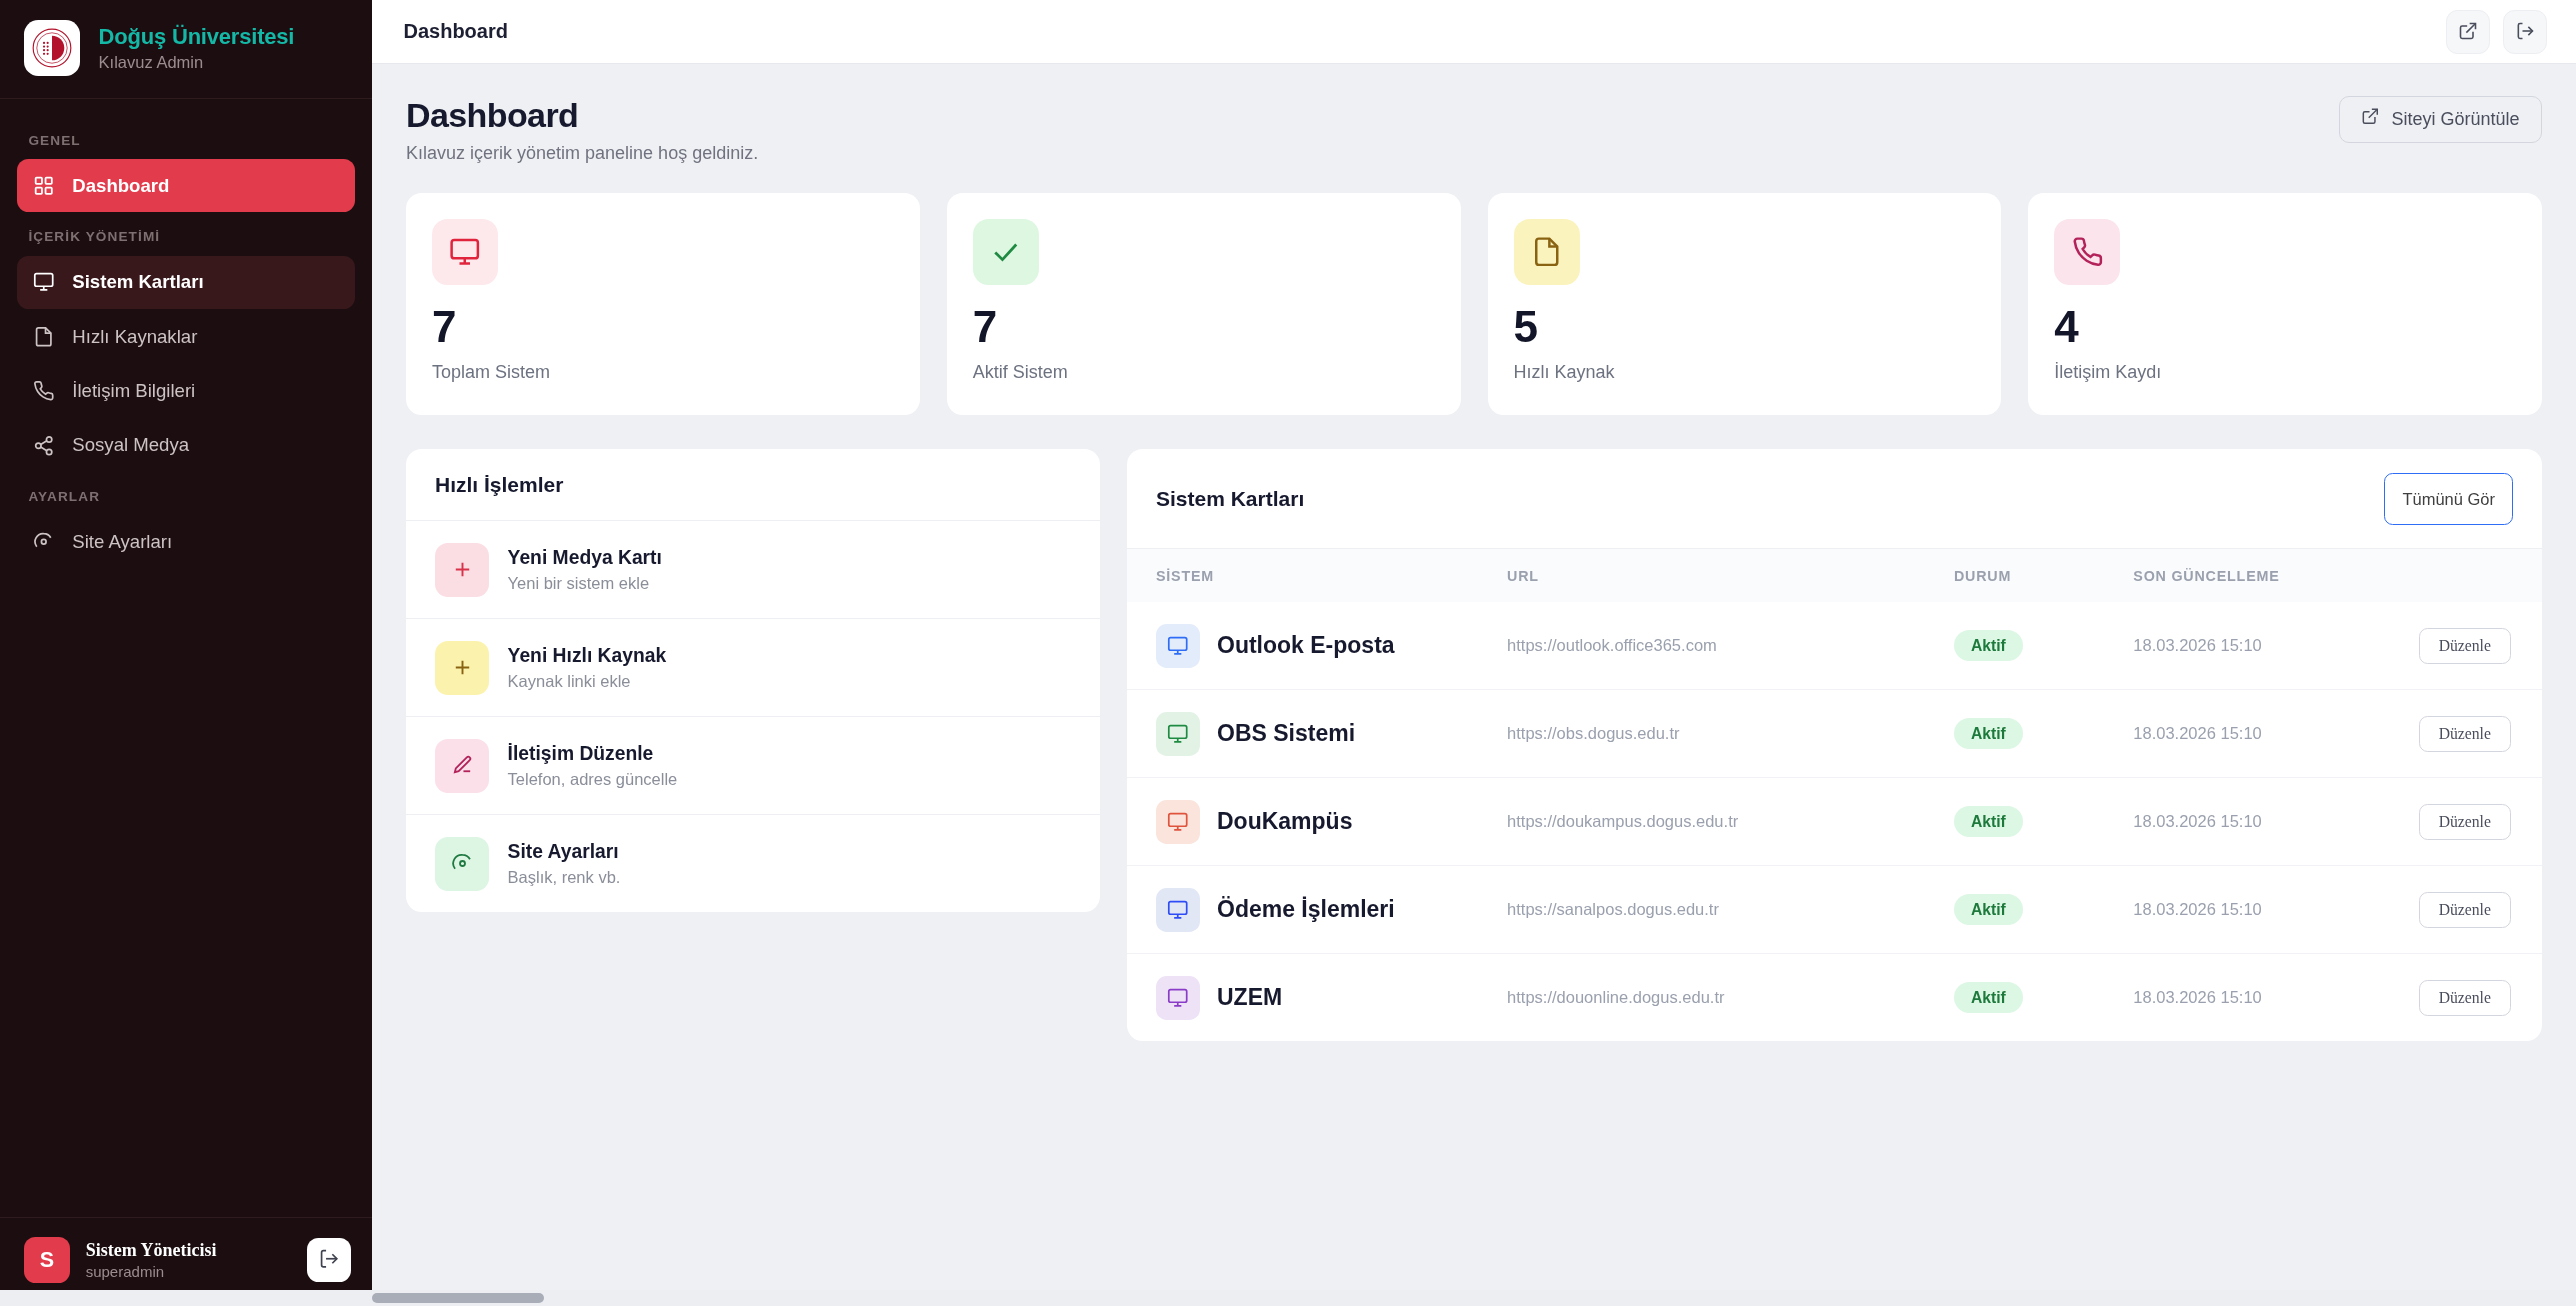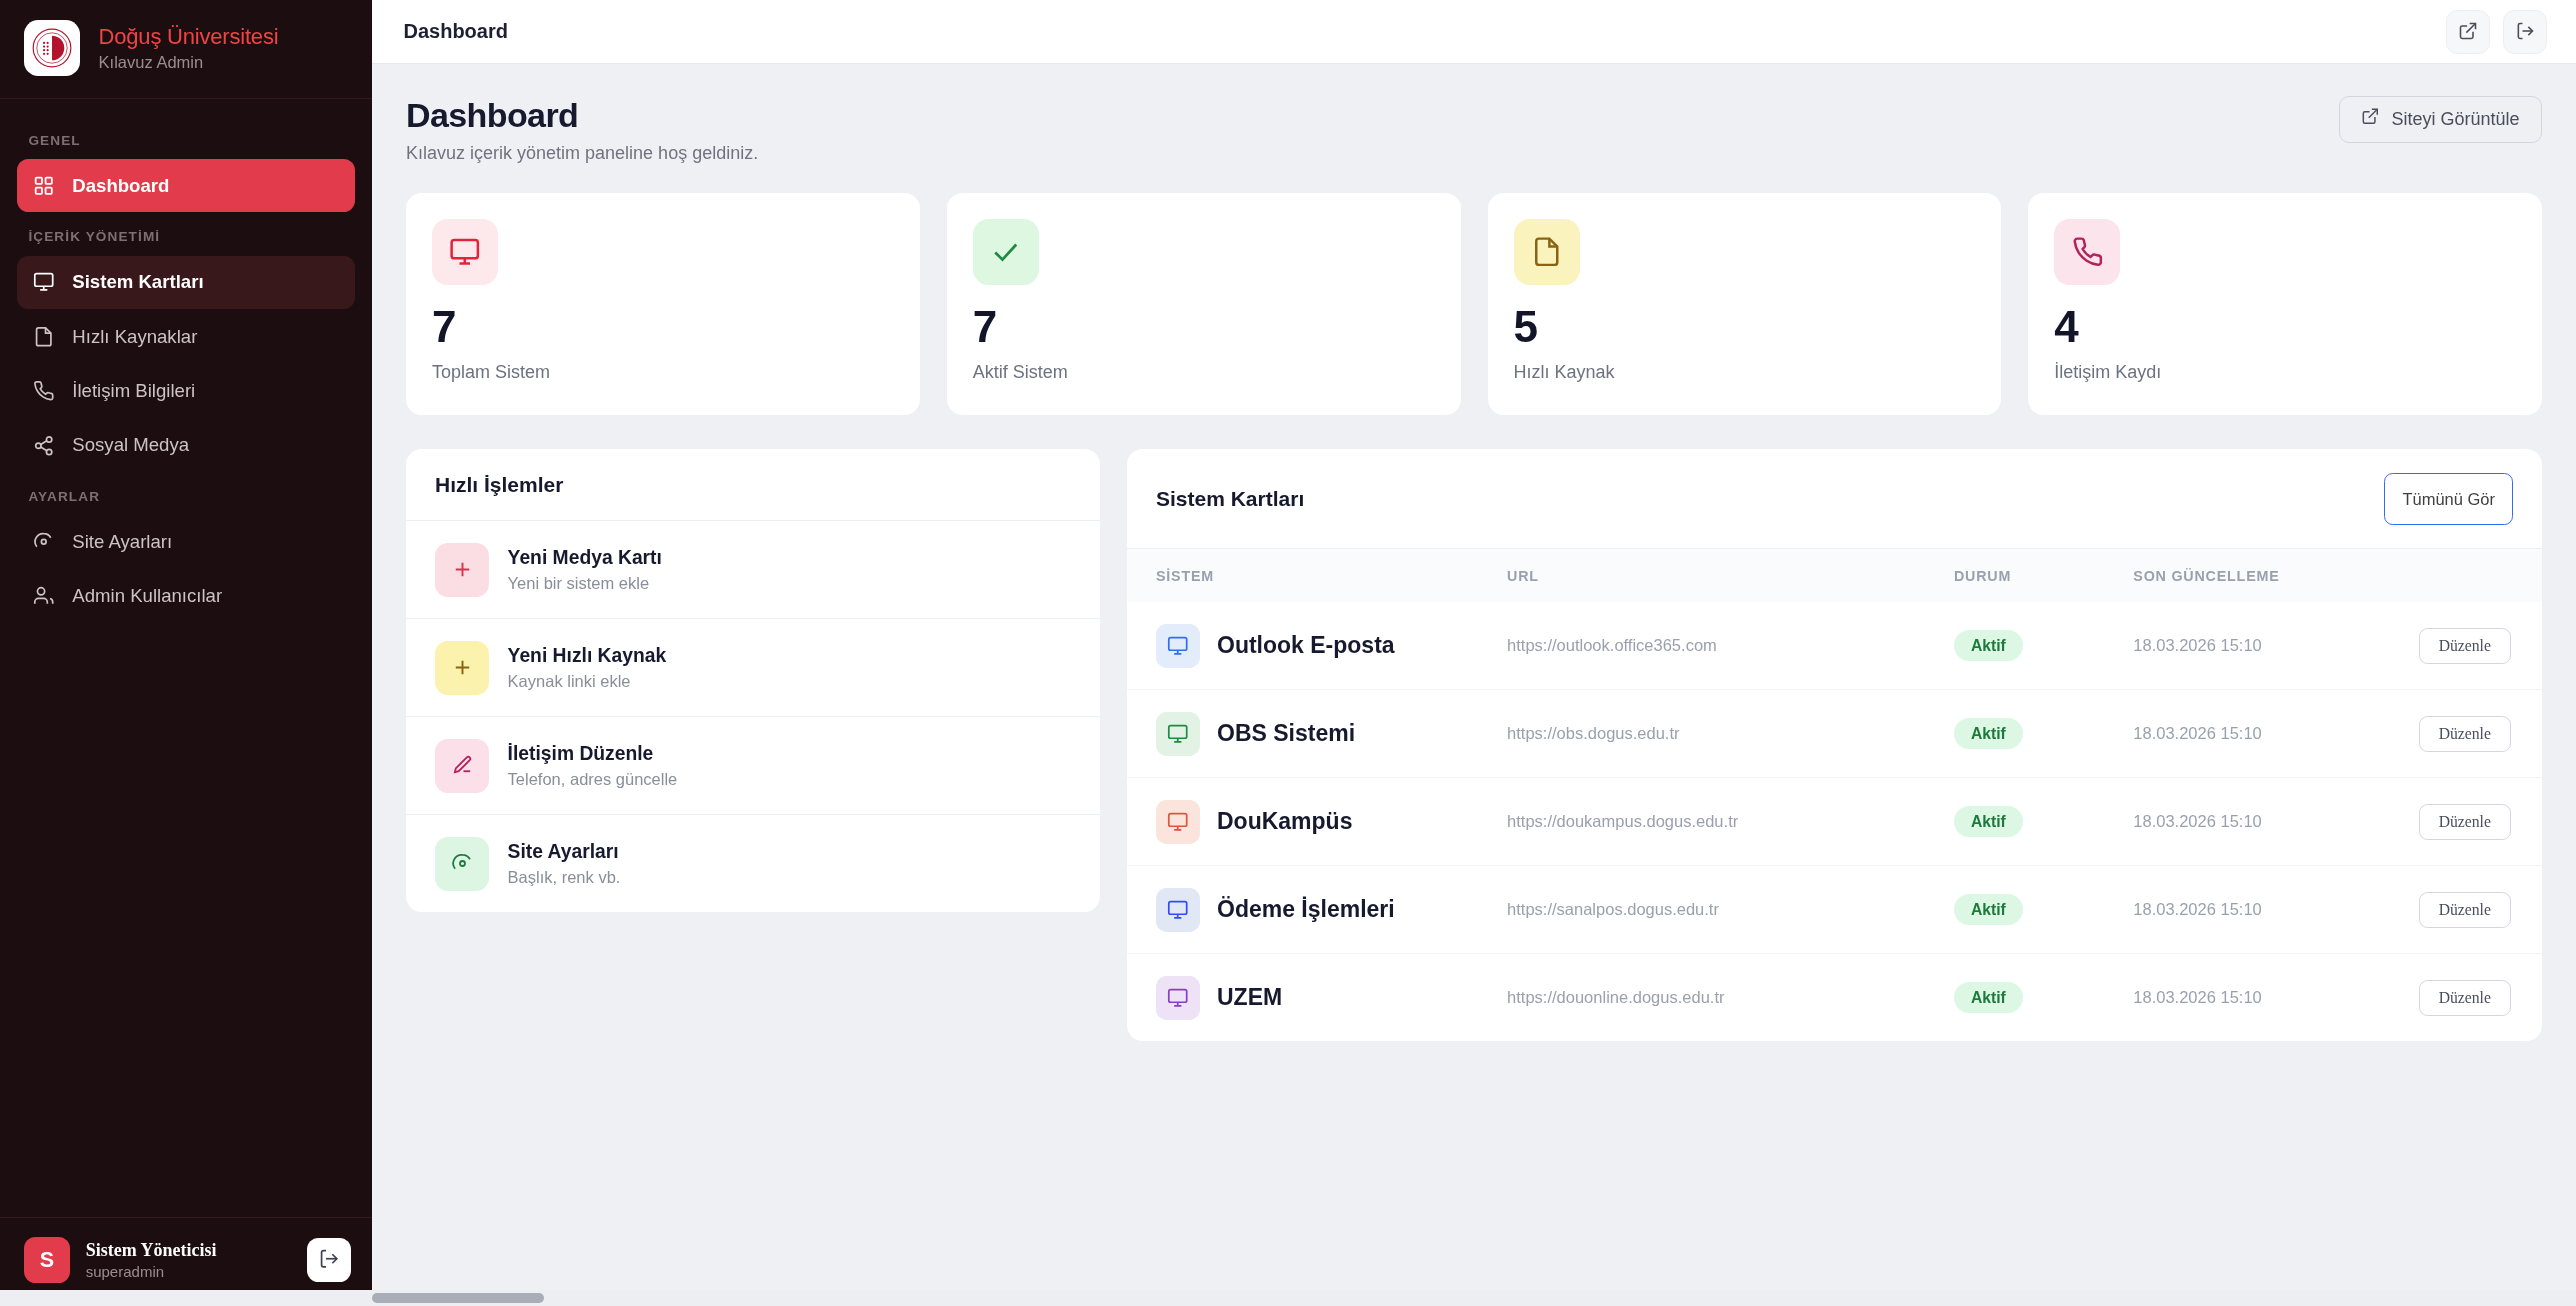--- a/index.html
+++ b/index.html
@@ -35,23 +35,23 @@
   .brand-logo {
     width: 56px; height: 56px;
     border-radius: 14.3px;
     background: #ffffff;
     flex: 0 0 56px;
     display: flex; align-items: center; justify-content: center;
   }
   .seal { display:block; }
   .brand-text { display: flex; flex-direction: column; gap: 2.9px; }
   .brand-title {
-    color: #ef4444;
+    color: #14b8a6;
     font-size: 22px;
-    font-weight: 400;
+    font-weight: 700;
     letter-spacing: -0.2px;
     white-space: nowrap;
   }
   .brand-sub { color: #9b8d8f; font-size: 16.5px; }
 
   .nav { padding: 18.6px 17px 0 17px; flex: 1 1 auto; }
   .nav-section-label {
     color: #7e7072;
     font-size: 13.6px;
     font-weight: 700;
@@ -328,30 +328,20 @@
       <div class="nav-item">
         <span class="ico">
           <svg width="21.5" height="21.5" viewBox="0 0 24 24" fill="none" stroke="currentColor" stroke-width="1.9">
             <circle cx="12" cy="12" r="2.6"></circle>
             <path d="M4.2 17.5A9 9 0 0 1 12 3a9 9 0 0 1 7.8 4.5"></path>
           </svg>
         </span>
         <span>Site Ayarları</span>
       </div>
 
-      <div class="nav-item">
-        <span class="ico">
-          <svg width="21.5" height="21.5" viewBox="0 0 24 24" fill="none" stroke="currentColor" stroke-width="1.9">
-            <path d="M16 21v-2a4 4 0 0 0-4-4H6a4 4 0 0 0-4 4v2"></path>
-              <circle cx="9" cy="7" r="4"></circle>
-            <path d="M22 21v-2a4 4 0 0 0-3-3.9"></path>
-          </svg>
-        </span>
-        <span>Admin Kullanıcılar</span>
-      </div>
     </nav>
 
     <div class="user-box">
       <div class="avatar">S</div>
       <div class="user-meta">
         <div class="user-name">Sistem Yöneticisi</div>
         <div class="user-role">superadmin</div>
       </div>
       <div class="logout-sq">
         <span>

